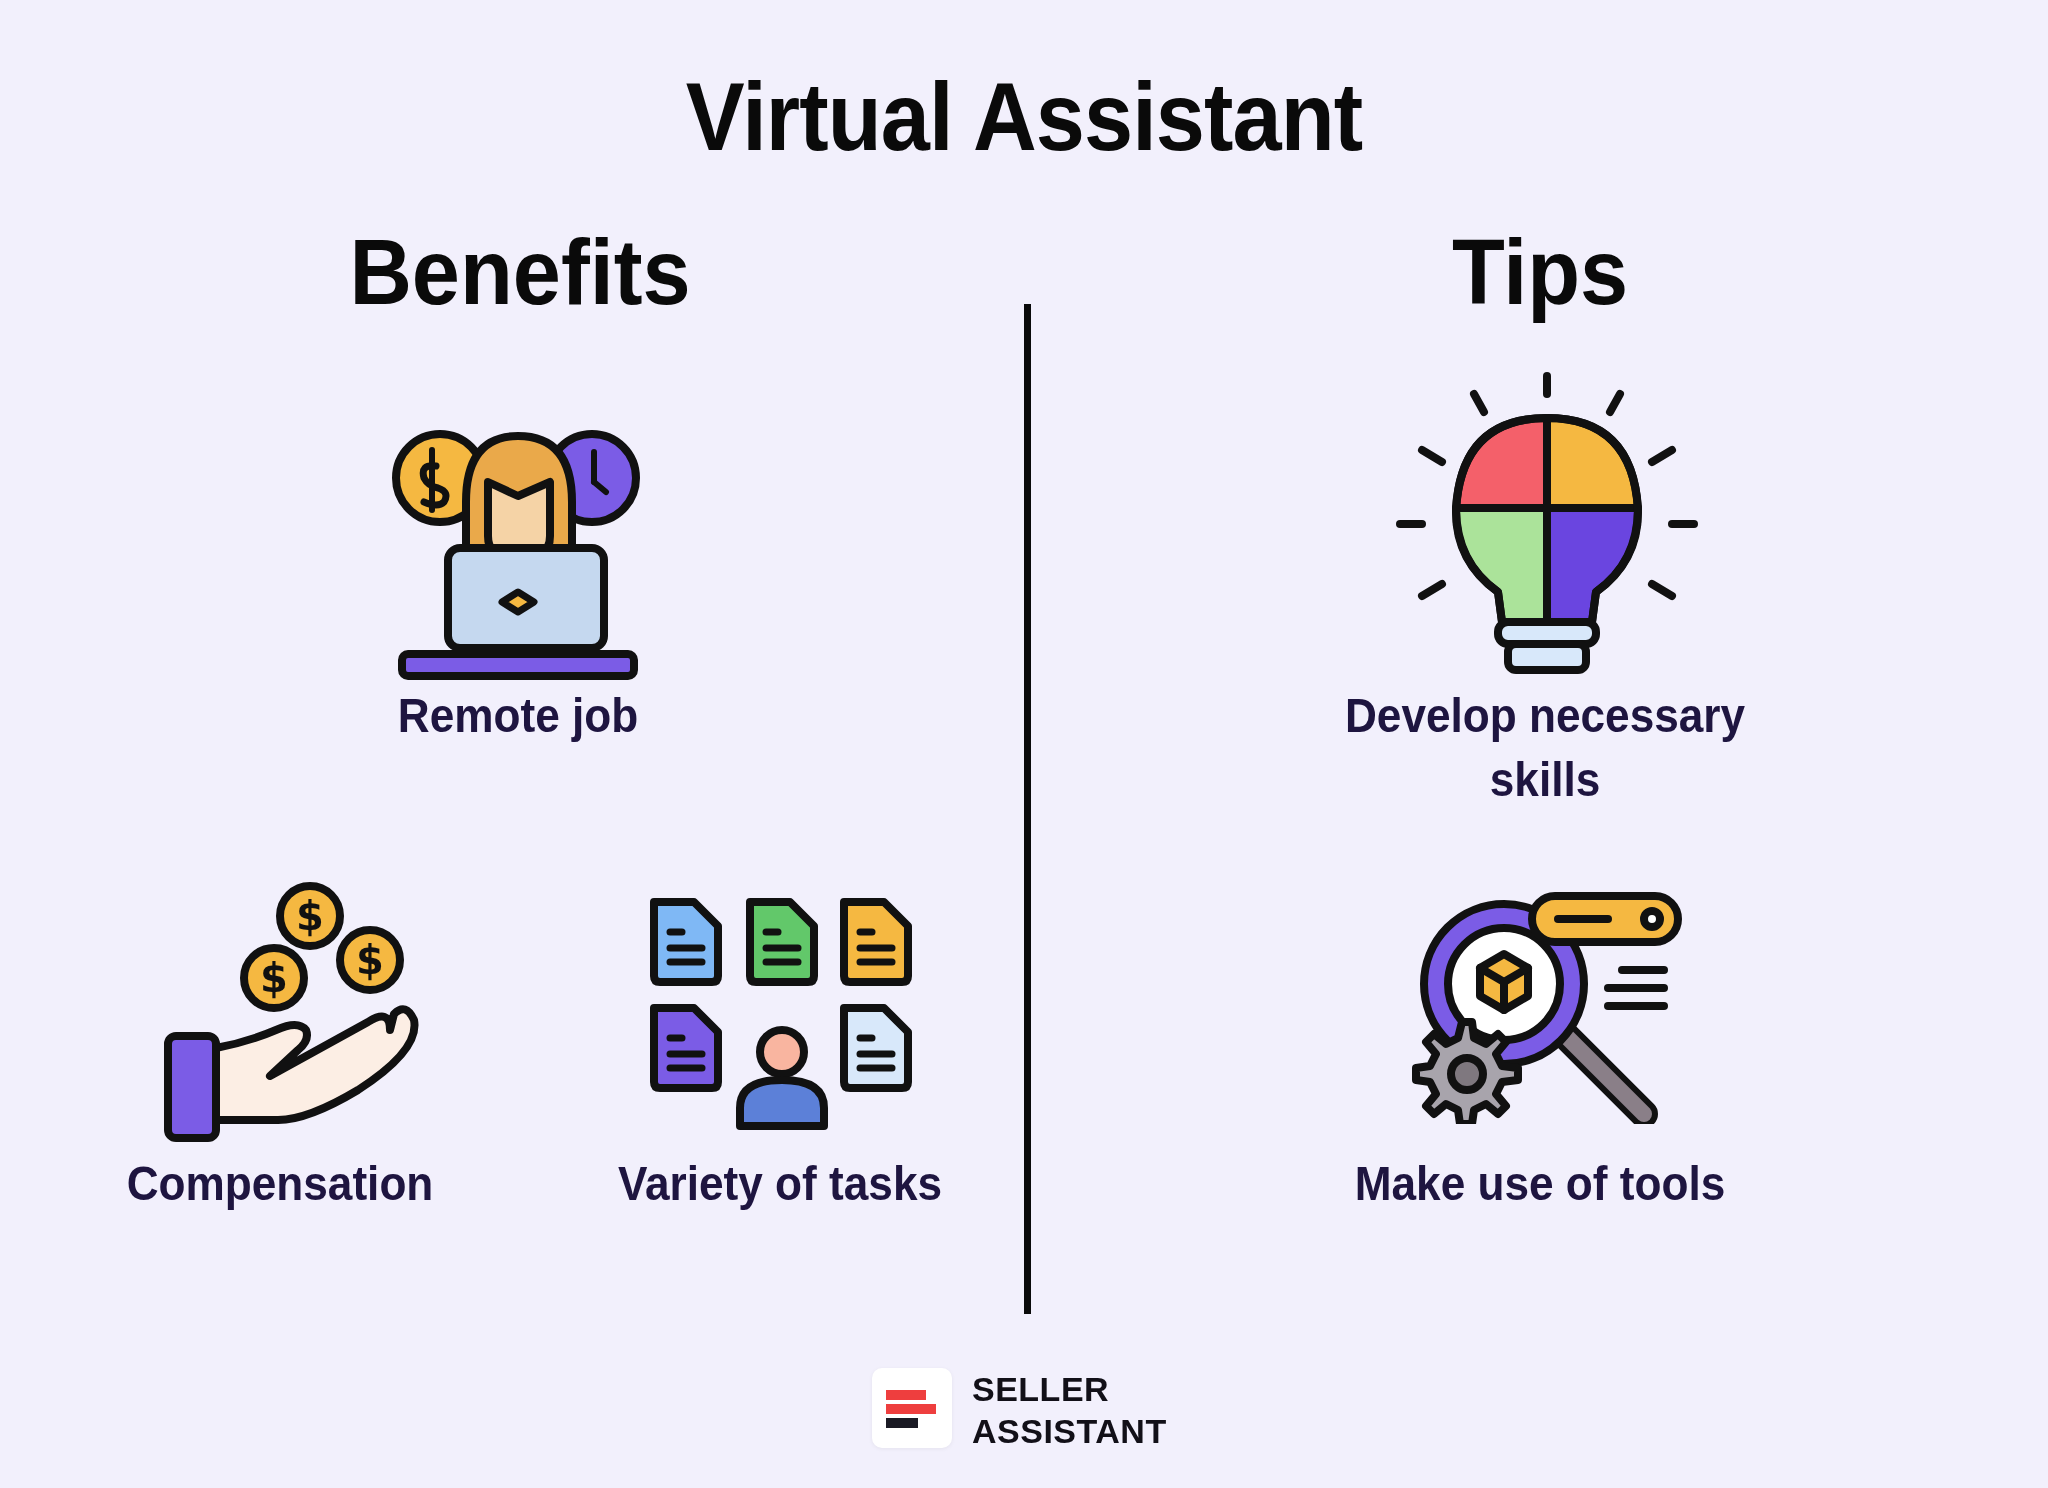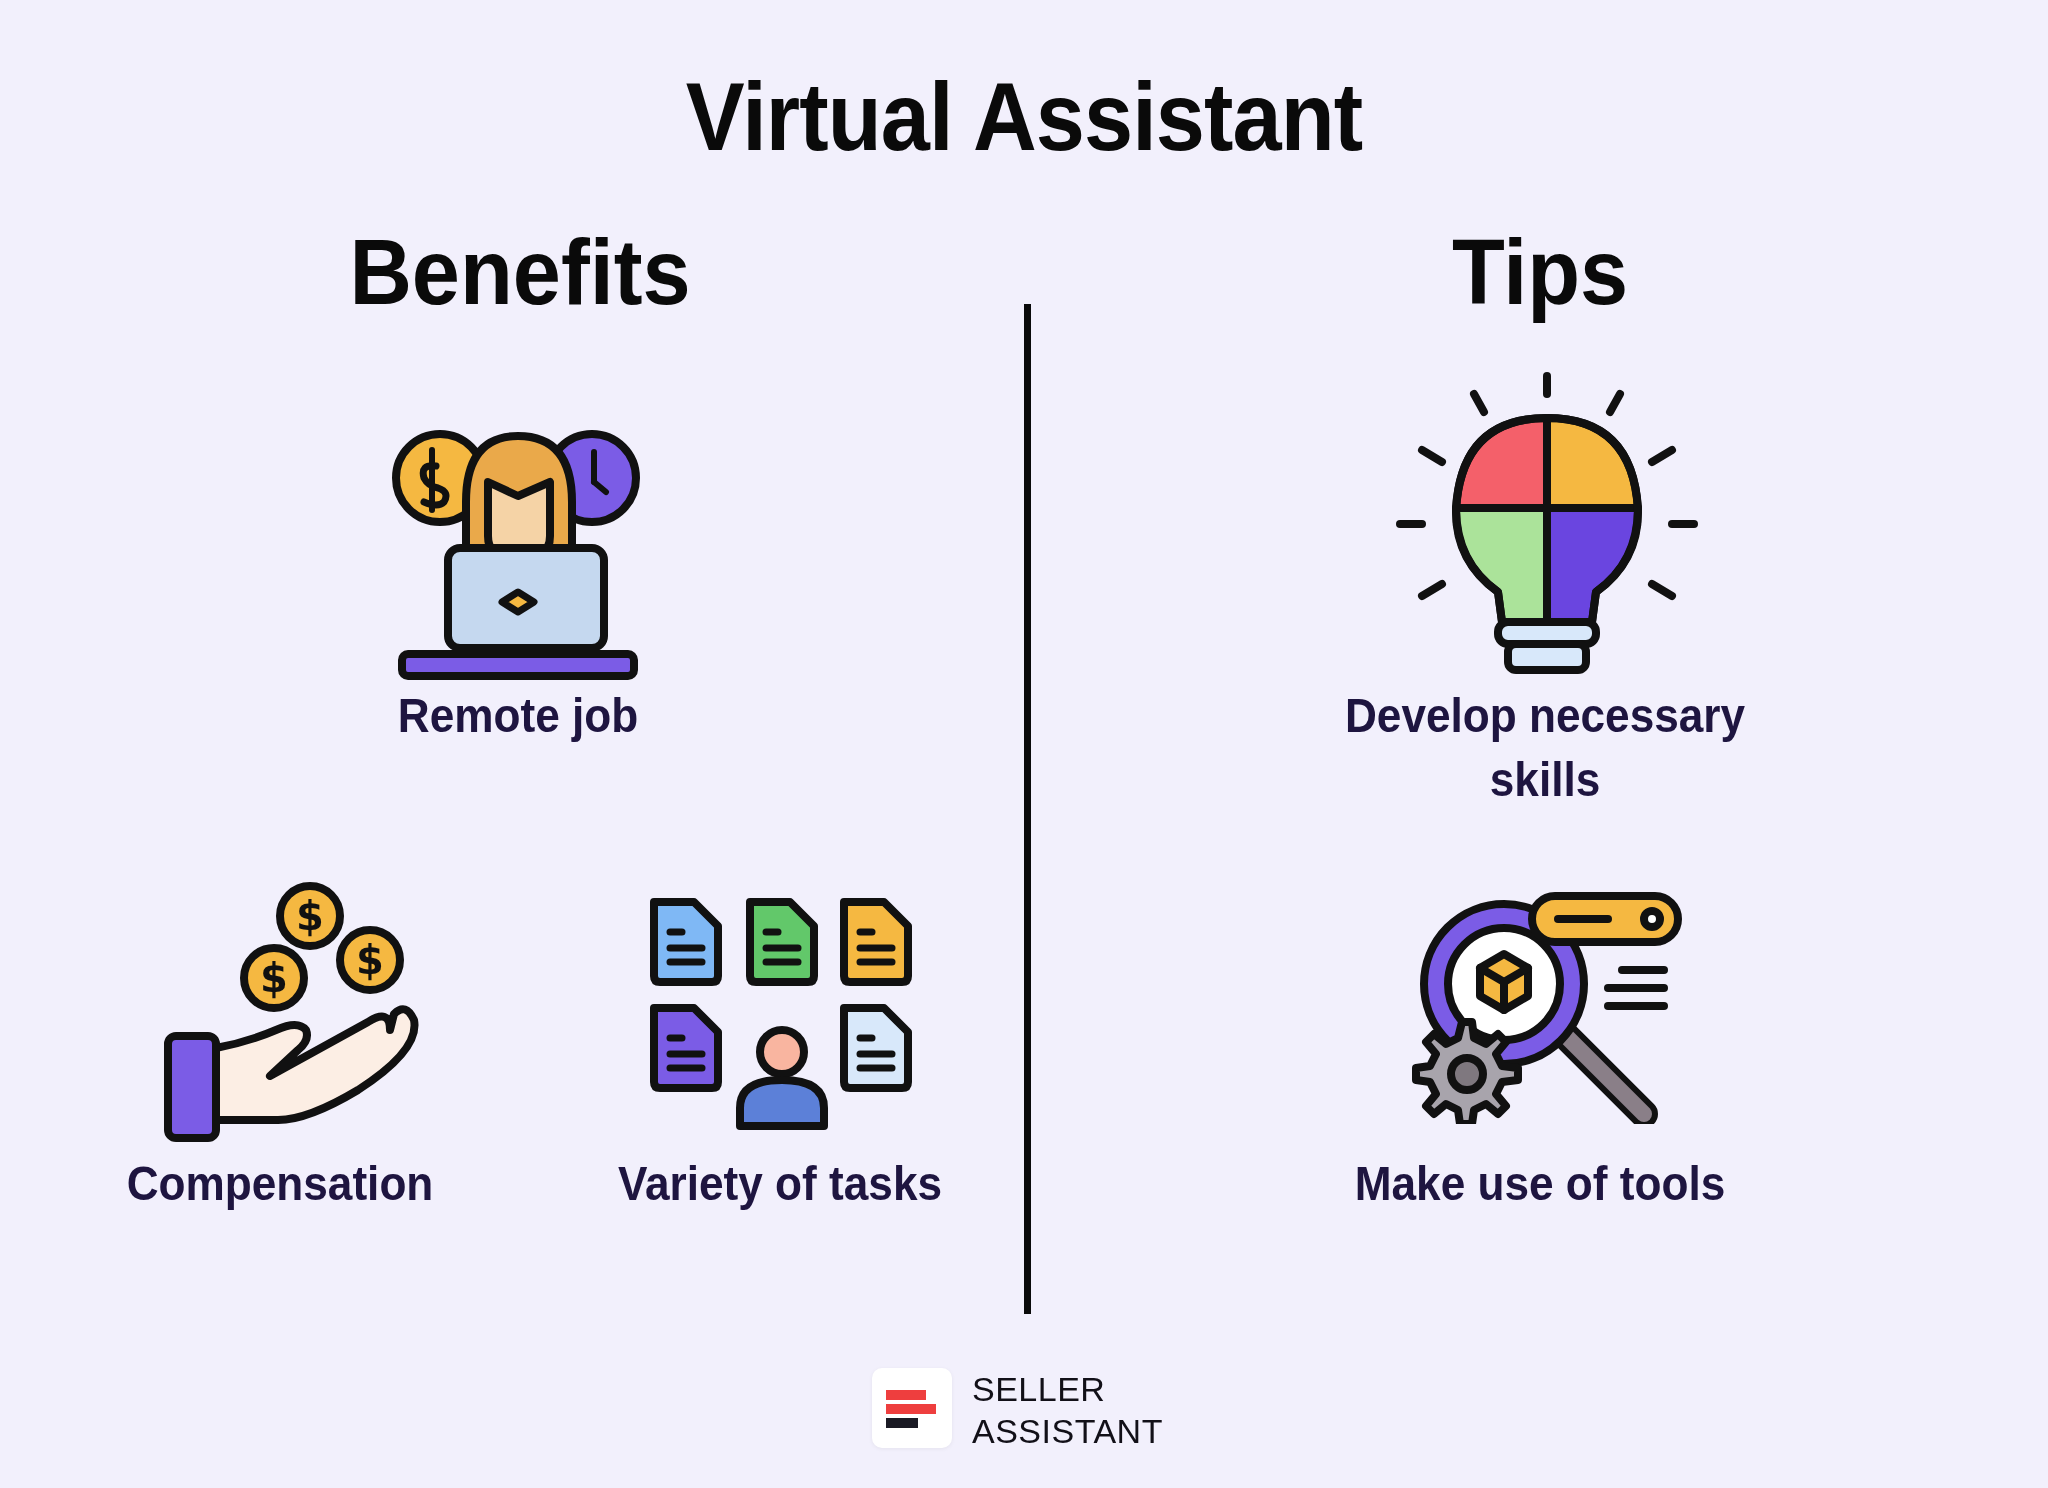--- a/index.html
+++ b/index.html
@@ -24,21 +24,21 @@
     font-size: 48px; font-weight: 700; color: #1E1540; text-align: center; line-height: 64px;
     transform: scaleX(0.92);
   }
   .icon { position: absolute; }
   .logo-box {
     left: 872px; top: 1368px; width: 80px; height: 80px; background: #FFFFFF; border-radius: 10px;
     box-shadow: 0 1px 4px rgba(0,0,0,0.06);
   }
   .logo-bar { position: absolute; left: 14px; height: 10px; }
   .logo-text {
-    left: 972px; top: 1368px; font-size: 34px; font-weight: 400; color: #121018; line-height: 42px;
+    left: 972px; top: 1368px; font-size: 34px; font-weight: 700; color: #121018; line-height: 42px;
     letter-spacing: 0.5px;
   }
 </style>
 </head>
 <body>
 
 <div class="abs title">Virtual Assistant</div>
 
 <div class="abs col-heading" style="left:220px; top:220px;">Benefits</div>
 <div class="abs col-heading" style="left:1240px; top:220px;">Tips</div>

